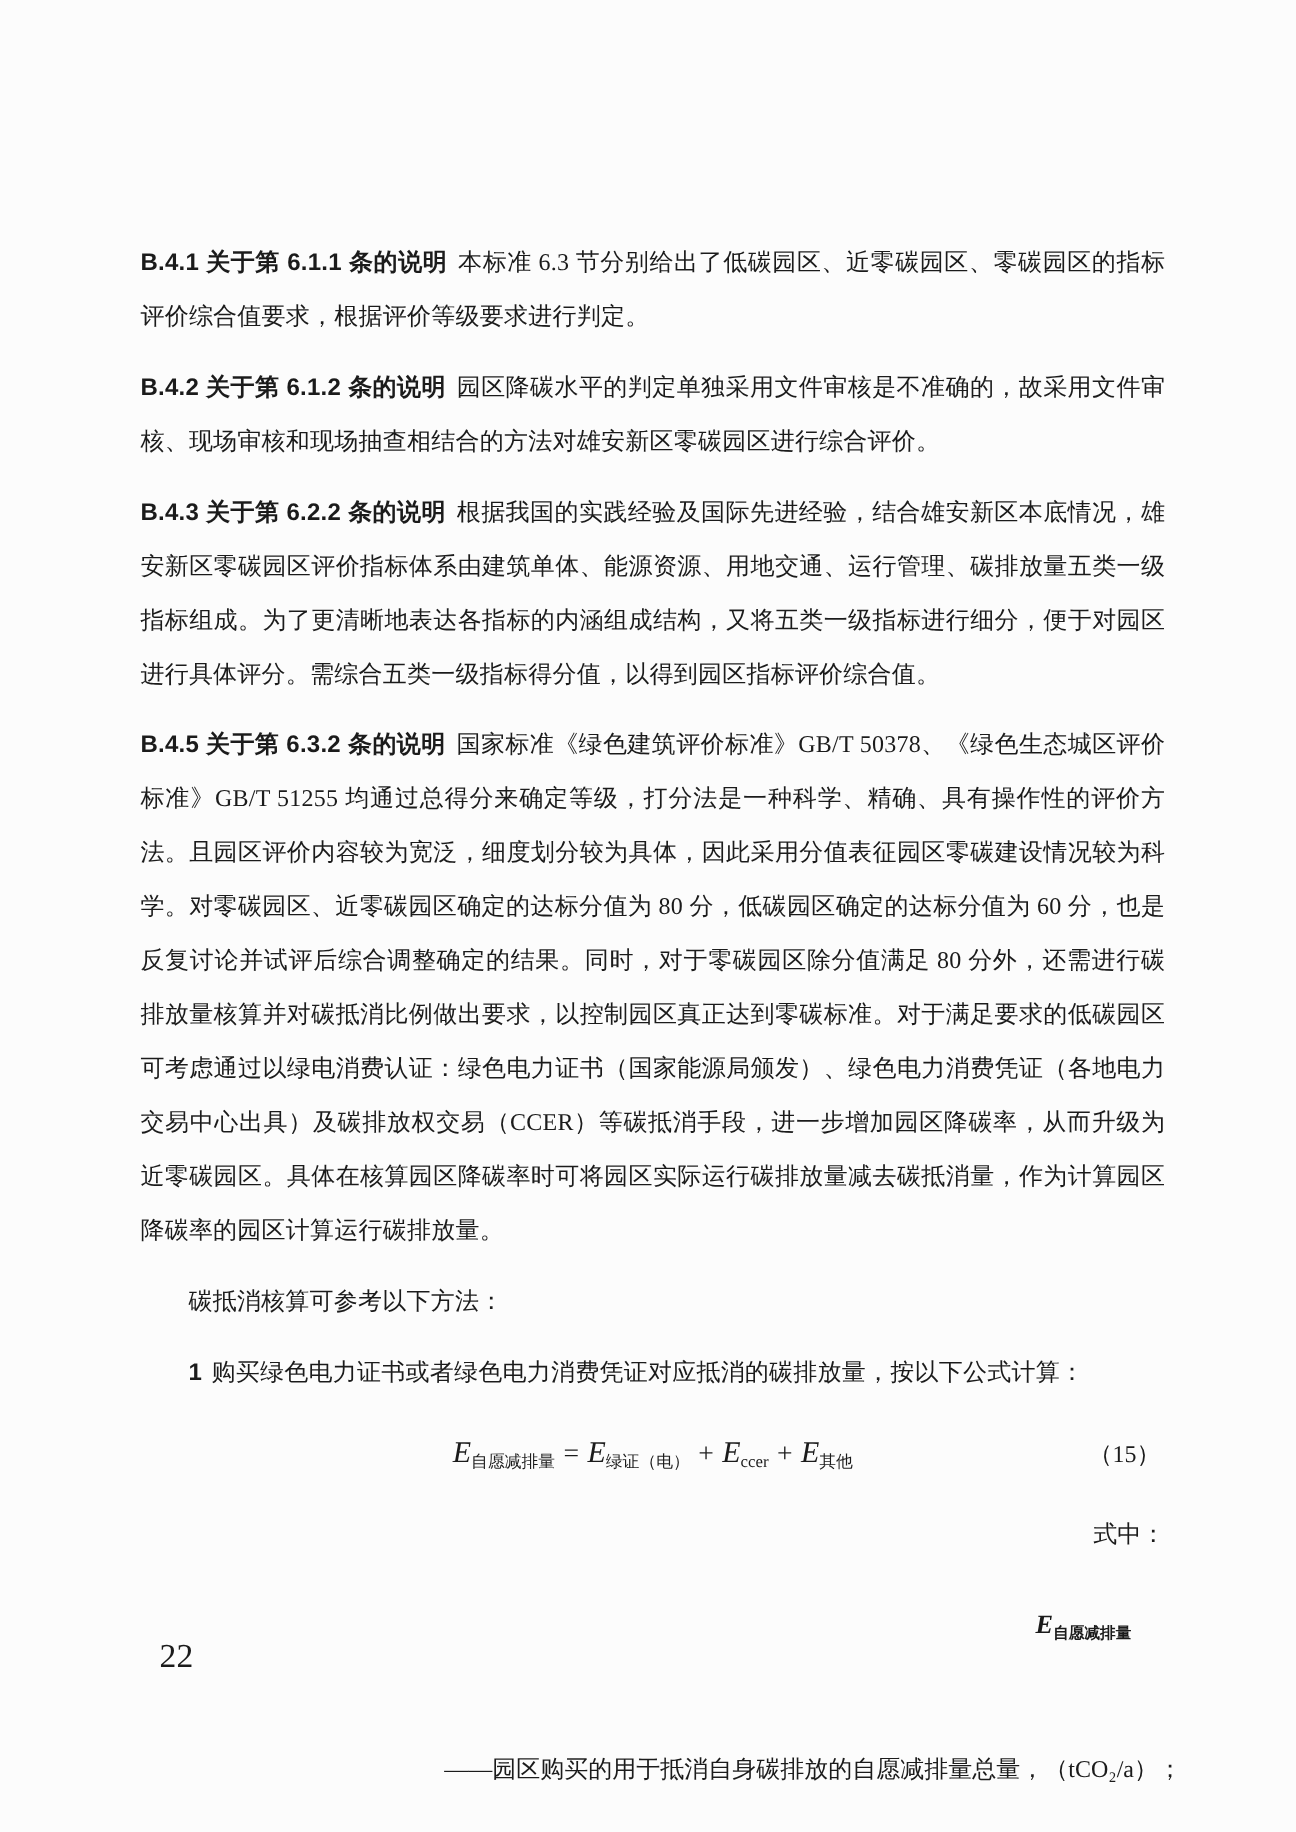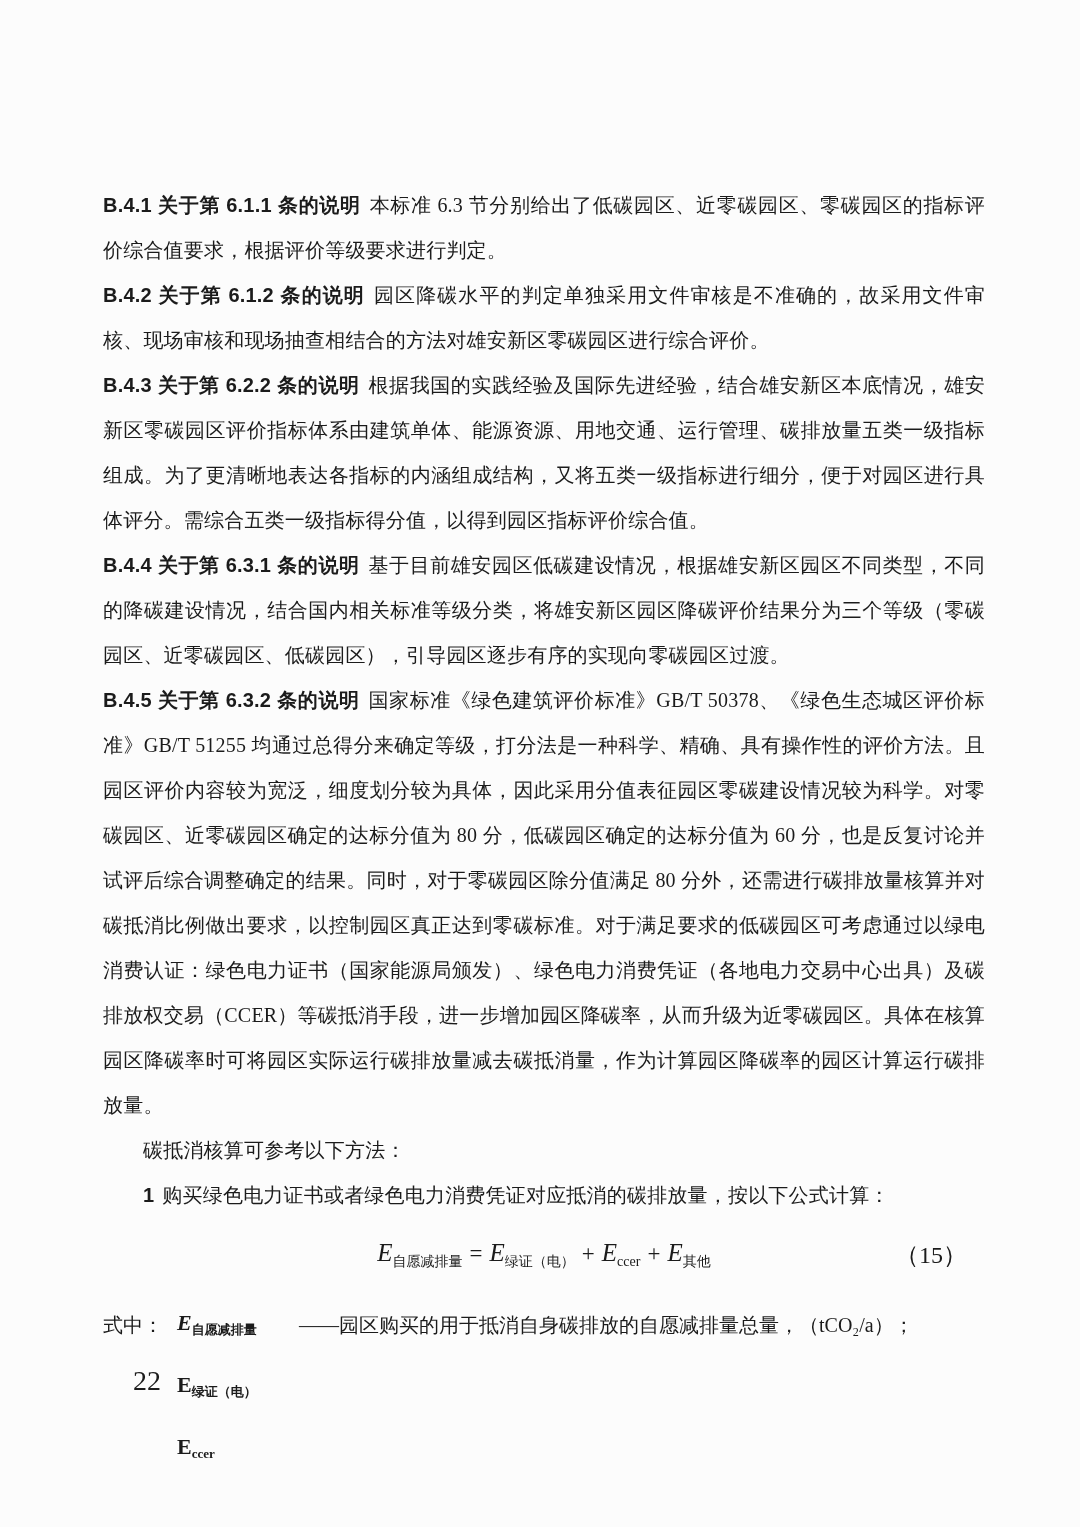--- a/index.html
+++ b/index.html
@@ -17,21 +17,21 @@
     color: #1b1b1b;
     overflow: hidden;
   }
   .content {
     position: absolute;
     left: 103px;
     top: 183px;
     width: 882px;
   }
   .para {
-    margin: 0;
+    margin: 14px;
     font-size: 20px;
     line-height: 45px;
     text-align: justify;
     letter-spacing: 0.2px;
   }
   .clause-label {
     font-weight: 700;
     font-family: "Liberation Sans", "DejaVu Sans", sans-serif;
     padding-right: 9px;
   }
@@ -70,32 +70,33 @@
   .f-op {
     font-style: normal;
     margin: 0 7px;
     font-size: 23px;
   }
   .formula-number {
     position: absolute;
     right: 18px;
     top: 50%;
     transform: translateY(-50%);
-    font-size: 24px;
+    font-size: 20px;
   }
   
   .where-block {
     margin-top: 14px;
   }
   .where-row {
     display: flex;
-    align-items: center;
+    align-items: flex-end;
     font-size: 20px;
     line-height: 45px;
     margin-bottom: 10px;
+    flex-direction: column;
   }
   .where-prefix {
     width: 74px;
     flex: 0 0 74px;
   }
   .where-sym {
     width: 122px;
     flex: 0 0 122px;
     white-space: nowrap;
     font-weight: bold;
@@ -126,21 +127,20 @@
 
 <div class="page">
   <div class="content">
 
     <p class="para"><span class="clause-label">B.4.1 关于第 6.1.1 条的说明</span><span>本标准 6.3 节分别给出了低碳园区、近零碳园区、零碳园区的指标评价综合值要求，根据评价等级要求进行判定。</span></p>
 
     <p class="para"><span class="clause-label">B.4.2 关于第 6.1.2 条的说明</span><span>园区降碳水平的判定单独采用文件审核是不准确的，故采用文件审核、现场审核和现场抽查相结合的方法对雄安新区零碳园区进行综合评价。</span></p>
 
     <p class="para"><span class="clause-label">B.4.3 关于第 6.2.2 条的说明</span><span>根据我国的实践经验及国际先进经验，结合雄安新区本底情况，雄安新区零碳园区评价指标体系由建筑单体、能源资源、用地交通、运行管理、碳排放量五类一级指标组成。为了更清晰地表达各指标的内涵组成结构，又将五类一级指标进行细分，便于对园区进行具体评分。需综合五类一级指标得分值，以得到园区指标评价综合值。</span></p>
 
-    <p class="para"><span class="clause-label">B.4.4 关于第 6.3.1 条的说明</span><span>基于目前雄安园区低碳建设情况，根据雄安新区园区不同类型，不同的降碳建设情况，结合国内相关标准等级分类，将雄安新区园区降碳评价结果分为三个等级（零碳园区、近零碳园区、低碳园区），引导园区逐步有序的实现向零碳园区过渡。</span></p>
 
     <p class="para"><span class="clause-label">B.4.5 关于第 6.3.2 条的说明</span><span>国家标准《绿色建筑评价标准》GB/T 50378、《绿色生态城区评价标准》GB/T 51255 均通过总得分来确定等级，打分法是一种科学、精确、具有操作性的评价方法。且园区评价内容较为宽泛，细度划分较为具体，因此采用分值表征园区零碳建设情况较为科学。对零碳园区、近零碳园区确定的达标分值为 80 分，低碳园区确定的达标分值为 60 分，也是反复讨论并试评后综合调整确定的结果。同时，对于零碳园区除分值满足 80 分外，还需进行碳排放量核算并对碳抵消比例做出要求，以控制园区真正达到零碳标准。对于满足要求的低碳园区可考虑通过以绿电消费认证：绿色电力证书（国家能源局颁发）、绿色电力消费凭证（各地电力交易中心出具）及碳排放权交易（CCER）等碳抵消手段，进一步增加园区降碳率，从而升级为近零碳园区。具体在核算园区降碳率时可将园区实际运行碳排放量减去碳抵消量，作为计算园区降碳率的园区计算运行碳排放量。</span></p>
 
     <p class="para indent2">碳抵消核算可参考以下方法：</p>
 
     <p class="para indent2"><span class="item-num">1</span><span>购买绿色电力证书或者绿色电力消费凭证对应抵消的碳排放量，按以下公式计算：</span></p>
 
     <div class="formula-line">
       <span class="formula"><span class="f-term"><span class="f-base">E</span><sub>自愿减排量</sub></span><span class="f-op">=</span><span class="f-term"><span class="f-base">E</span><sub>绿证（电）</sub></span><span class="f-op">+</span><span class="f-term"><span class="f-base">E</span><sub>ccer</sub></span><span class="f-op">+</span><span class="f-term"><span class="f-base">E</span><sub>其他</sub></span></span>
       <span class="formula-number">（15）</span>

